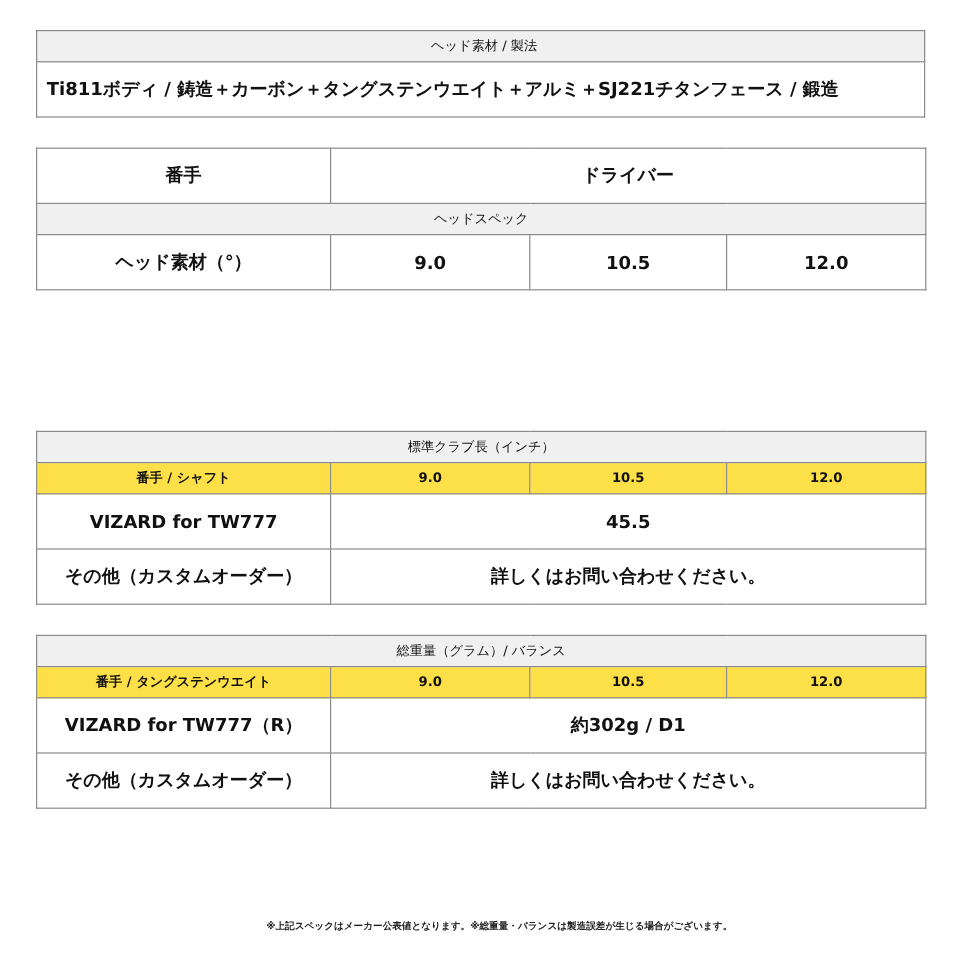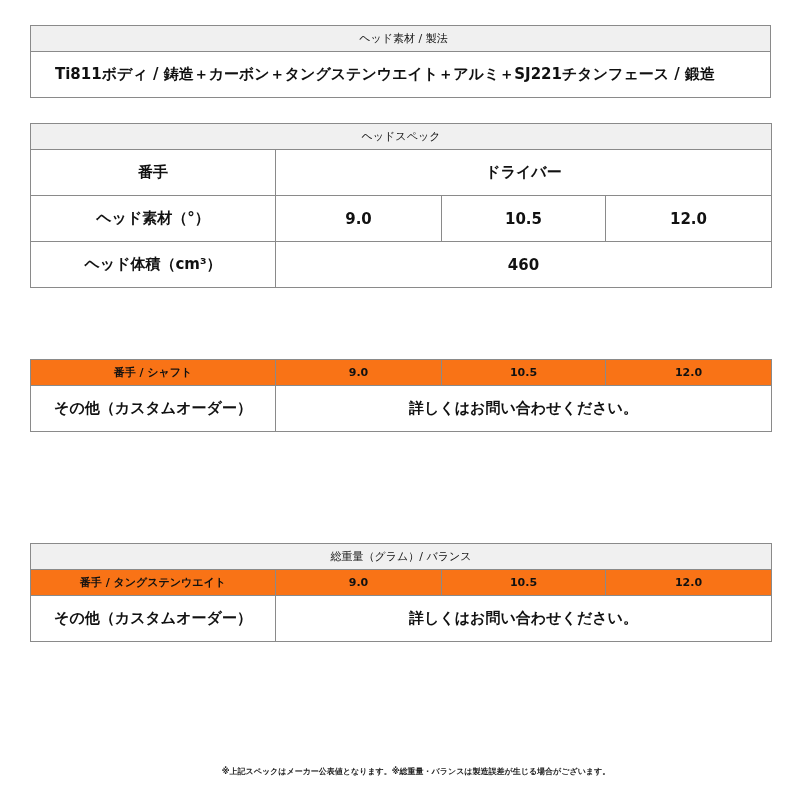--- a/index.html
+++ b/index.html
@@ -13,31 +13,31 @@
     table-layout: fixed;
   }
   table.spec td, table.spec th {
     border: 1px solid #8a8a8a;
     text-align: center;
     vertical-align: middle;
     font-weight: bold;
   }
   .hdr { background: #f0f0f0; font-size: 11px; font-weight: normal !important; height: 26px; }
   .hdr-left { text-align: right; padding-left: 6px; }
-  .colhdr { background: #f97316; font-size: 11px; height: 26px; }
+  .colhdr { background: #fde047; font-size: 11px; height: 26px; }
   .big { font-size: 15px; height: 46px; }
-  .material { font-size: 15px; text-align: left !important; padding-left: 24px; height: 46px; }
+  .material { font-size: 15px; text-align: left !important; padding-left: 8px; height: 46px; }
   .footnote {
     position: absolute; left: 0; width: 800px; top: 766px;
     text-align: center; font-size: 8px; font-weight: bold; color: #222; margin-left: 16px;
   }
   #t1 { top: 25px; }
   #t2 { top: 123px; }
   #t3 { top: 359px; }
-  #t4 { top: 543px; }
+  #t4 { top: 529px; }
   col.c1 { width: 245px; }
   col.c2 { width: 166px; }
   col.c3 { width: 164px; }
   col.c4 { width: 166px; }
 </style>
 </head>
 <body>
 
 <table class="spec" id="t1">
   <tbody>
@@ -52,52 +52,55 @@
 
 <table class="spec" id="t2">
   <colgroup>
       <col class="c1">
       <col class="c2">
       <col class="c3">
       <col class="c4">
     </colgroup>
   <tbody>
       <tr>
-    <td class="hdr" colspan="4">ヘッドスペック</td>
+    <td class="big">番手</td>
+    <td class="big" colspan="3">ドライバー</td>
   </tr>
   <tr>
-    <td class="big">番手</td>
-    <td class="big" colspan="3">ドライバー</td>
+    <td class="hdr" colspan="4">ヘッドスペック</td>
   </tr>
   <tr>
     <td class="big">ヘッド素材（°）</td>
     <td class="big">9.0</td>
     <td class="big">10.5</td>
     <td class="big">12.0</td>
-  </tr>
-  <tr>
-    <td class="big">ヘッド体積（cm³）</td>
-    <td class="big" colspan="3">460</td>
   </tr>
 </tbody>
   </table>
 
 <table class="spec" id="t3">
   <colgroup>
       <col class="c1">
       <col class="c2">
       <col class="c3">
       <col class="c4">
     </colgroup>
   <tbody>
+      <tr>
+    <td class="hdr" colspan="4">標準クラブ長（インチ）</td>
+  </tr>
   <tr>
     <td class="colhdr">番手 / シャフト</td>
     <td class="colhdr">9.0</td>
     <td class="colhdr">10.5</td>
     <td class="colhdr">12.0</td>
+  </tr>
+  <tr>
+    <td class="big">VIZARD for TW777</td>
+    <td class="big" colspan="3">45.5</td>
   </tr>
   <tr>
     <td class="big">その他（カスタムオーダー）</td>
     <td class="big" colspan="3">詳しくはお問い合わせください。</td>
   </tr>
 </tbody>
   </table>
 
 <table class="spec" id="t4">
   <colgroup>
@@ -110,19 +113,23 @@
       <tr>
     <td class="hdr" colspan="4">総重量（グラム）/ バランス</td>
   </tr>
   <tr>
     <td class="colhdr">番手 / タングステンウエイト</td>
     <td class="colhdr">9.0</td>
     <td class="colhdr">10.5</td>
     <td class="colhdr">12.0</td>
   </tr>
   <tr>
+    <td class="big">VIZARD for TW777（R）</td>
+    <td class="big" colspan="3">約302g / D1</td>
+  </tr>
+  <tr>
     <td class="big">その他（カスタムオーダー）</td>
     <td class="big" colspan="3">詳しくはお問い合わせください。</td>
   </tr>
 </tbody>
   </table>
 
 <div class="footnote">※上記スペックはメーカー公表値となります。※総重量・バランスは製造誤差が生じる場合がございます。</div>
 
 </body></html>

